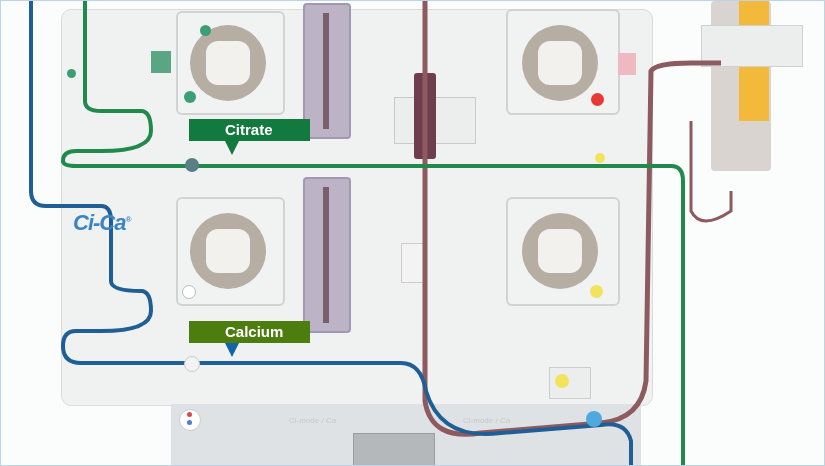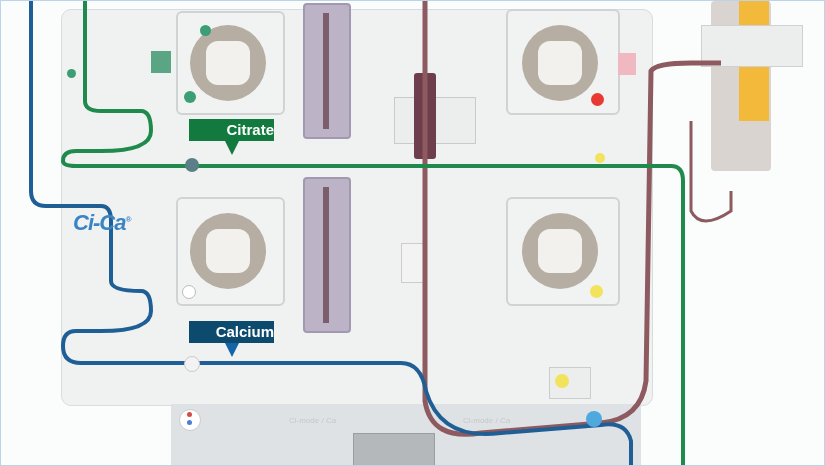--- a/index.html
+++ b/index.html
@@ -5,21 +5,21 @@
   html,body{margin:0;padding:0;}
   body{width:825px;height:466px;overflow:hidden;background:#ffffff;font-family:"Liberation Sans",sans-serif;}
   .frame{position:relative;width:823px;height:464px;border:1px solid #bcd3e8;background:#fbfcfc;overflow:hidden;}
   .abs{position:absolute;}
   .panel{background:#eef0f0;border:1px solid #d8dcdc;}
   .pump{background:#f1f2f2;border:2px solid #cfd3d3;border-radius:6px;}
   .rotor{border-radius:50%;background:#b6aea2;}
   .rotor-inner{border-radius:12px;background:#f3f1ee;}
   .chamber{background:#bdb3c7;border:2px solid #a398b2;border-radius:4px;}
   .chamber-core{background:#7b5d6b;}
-  .label-box{color:#fff;font-weight:bold;font-size:15px;text-align:right;line-height:22px;}
+  .label-box{color:#fff;font-weight:bold;font-size:15px;text-align:left;line-height:22px;padding-left:36px;}
   .arrow{width:0;height:0;border-left:7px solid transparent;border-right:7px solid transparent;}
   .dot{border-radius:50%;}
   .logo{color:#3b84c4;font-style:italic;font-weight:bold;font-size:22px;letter-spacing:-1px;}
   .base-text{color:#c4c8cb;font-size:8px;}
 </style>
 </head>
 <body>
 
 <div class="frame">
 
@@ -86,21 +86,21 @@
     <path d="M30 0 V190 Q30 205 45 205 L100 205 Q110 205 110 220 L110 280 Q110 290 140 290 Q150 290 150 310 Q150 330 100 330 L75 330 Q62 330 62 345 Q62 362 80 362 L400 362 Q420 362 425 390 Q440 440 500 432 L600 424 Q625 420 630 440 L630 466" fill="none" stroke="#1f5f96" stroke-width="4"></path>
   </svg>
 
   <div class="abs dot" style="left:184px;top:157px;width:14px;height:14px;background:#5b7f86;"></div>
   <div class="abs dot" style="left:183px;top:355px;width:14px;height:14px;background:#f3f3f3;border:1px solid #ccc;"></div>
   <div class="abs dot" style="left:585px;top:410px;width:16px;height:16px;background:#4fa9df;"></div>
 
   <div class="abs label-box" style="left:188px;top:118px;width:85px;height:22px;background:#127a3e;">Citrate</div>
   <div class="abs arrow" style="left:224px;top:140px;border-top:14px solid #127a3e;"></div>
 
-  <div class="abs label-box" style="left:188px;top:320px;width:85px;height:22px;background:#0c4a6e;">Calcium</div>
+  <div class="abs label-box" style="left:188px;top:320px;width:85px;height:22px;background:#4d7c0f;">Calcium</div>
   <div class="abs arrow" style="left:224px;top:342px;border-top:14px solid #1364a8;"></div>
 
   <div class="abs logo" style="left:72px;top:176px;margin-top:33px;">
     <span>Ci-Ca</span><sup style="font-size:8px;">®</sup>
   </div>
 
   <div class="abs dot" style="left:66px;top:68px;width:9px;height:9px;background:#3c9e74;"></div>
   <div class="abs" style="left:150px;top:50px;width:20px;height:22px;background:#5aa584;"></div>
 
 </div>

